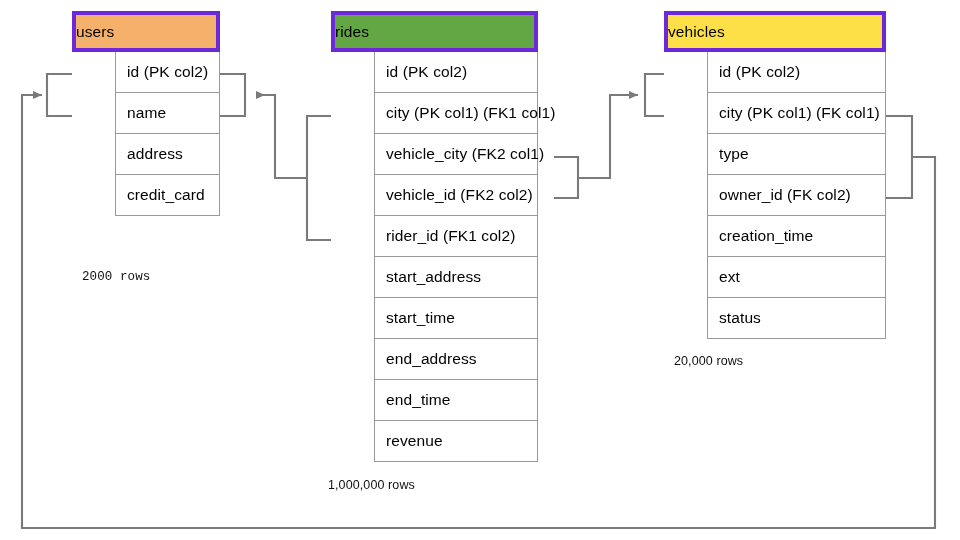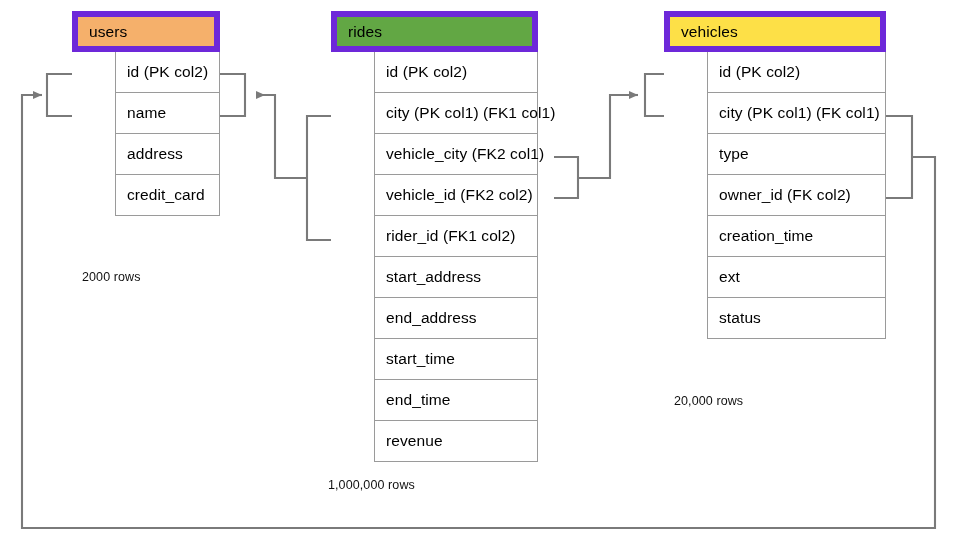--- a/index.html
+++ b/index.html
@@ -28,24 +28,23 @@
     pointer-events: none;
   }
   .entity {
     position: absolute;
     box-sizing: border-box;
     background: #ffffff;
   }
   .entity-header {
     box-sizing: border-box;
     height: 41px;
-    border: 6px solid #6d28d9;
+    border: 4px solid #6d28d9;
     display: flex;
     align-items: center;
-    padding-left: 11px;
     font-size: 15.5px;
     color: #000000;
     letter-spacing: 0.1px;
   }
   .entity-field {
     box-sizing: border-box;
     height: 41px;
     border: 1px solid #9a9a9a;
     border-top: none;
     background: #ffffff;
@@ -117,21 +116,21 @@
     <div class="entity-field">
       <span>name</span>
     </div>
     <div class="entity-field">
       <span>address</span>
     </div>
     <div class="entity-field">
       <span>credit_card</span>
     </div>
   </div>
-  <div class="row-count" style="left:82px; top:270px;">2000 rows</div>
+  <div class="row-count" style="left:82px; top:270px;font-family:Liberation Mono, monospace;">2000 rows</div>
 
   <div class="entity" style="left:331px; top:11px; width:207px;border-radius:23px;">
     <div class="entity-header" style="background:#62a744;">
       <span>rides</span>
     </div>
     <div class="entity-field">
       <span>id (PK col2)</span>
     </div>
     <div class="entity-field">
       <span>city (PK col1) (FK1 col1)</span>
@@ -142,24 +141,24 @@
     <div class="entity-field">
       <span>vehicle_id (FK2 col2)</span>
     </div>
     <div class="entity-field">
       <span>rider_id (FK1 col2)</span>
     </div>
     <div class="entity-field">
       <span>start_address</span>
     </div>
     <div class="entity-field">
-      <span>end_address</span>
+      <span>start_time</span>
     </div>
     <div class="entity-field">
-      <span>start_time</span>
+      <span>end_address</span>
     </div>
     <div class="entity-field">
       <span>end_time</span>
     </div>
     <div class="entity-field">
       <span>revenue</span>
     </div>
   </div>
   <div class="row-count" style="left:328px; top:478px;">1,000,000 rows</div>
 
@@ -182,15 +181,15 @@
     <div class="entity-field">
       <span>creation_time</span>
     </div>
     <div class="entity-field">
       <span>ext</span>
     </div>
     <div class="entity-field">
       <span>status</span>
     </div>
   </div>
-  <div class="row-count" style="left:674px; top:354px;margin-top:40px;">20,000 rows</div>
+  <div class="row-count" style="left:674px; top:354px;">20,000 rows</div>
 
 </div>
 
 </body></html>

